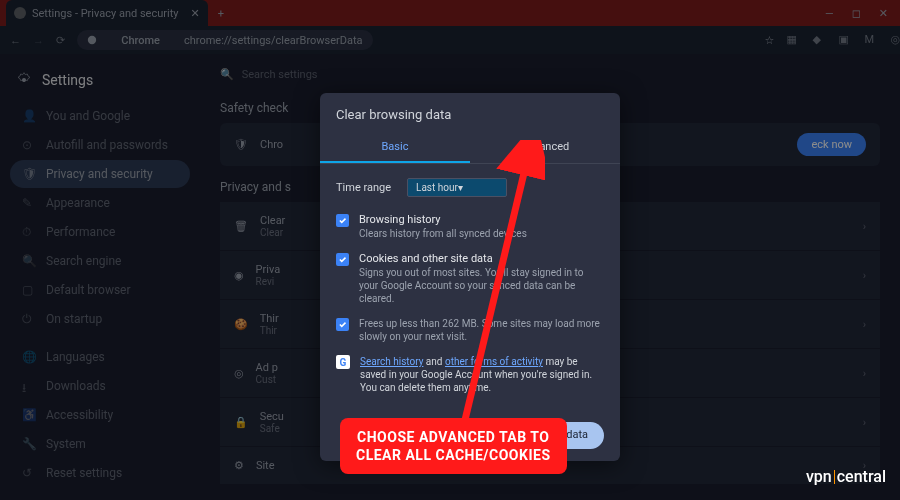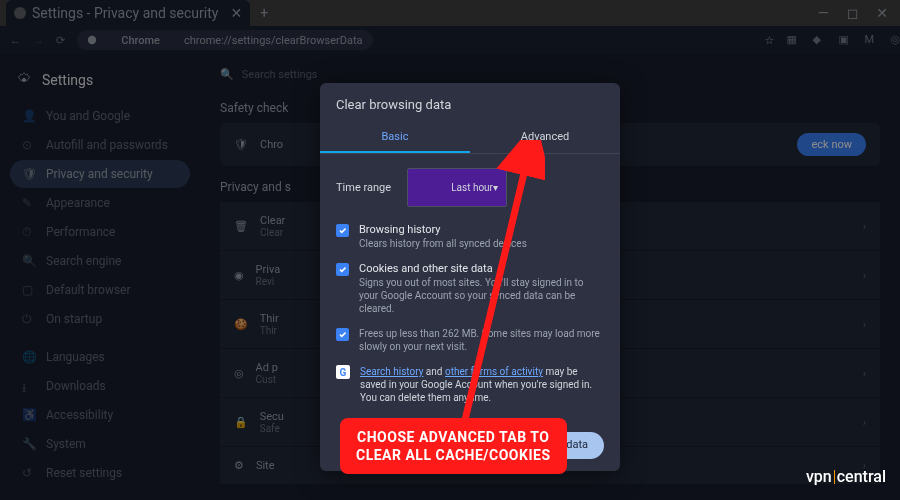--- a/index.html
+++ b/index.html
@@ -1,17 +1,17 @@
 <!DOCTYPE html>
 <html><head>
 <meta charset="utf-8">
 <style>
 *{margin:0;padding:0;box-sizing:border-box;font-family:-apple-system,BlinkMacSystemFont,"Segoe UI",Roboto,sans-serif}
 body{width:900px;height:500px;background:#000;overflow:hidden;position:relative}
-.titlebar{height:26px;background:#404040;display:flex;align-items:center;color:#9ca3af;font-size:14px}
+.titlebar{height:26px;background:#7f1d1d;display:flex;align-items:center;color:#9ca3af;font-size:11px}
 .tab{background:#1a2332;height:26px;display:flex;align-items:center;padding:0 8px;border-radius:6px 6px 0 0;margin-left:6px;gap:6px}
 .tab-icon{width:12px;height:12px;border-radius:50%;background:#5f6368}
 .win-btns{margin-left:auto;display:flex;gap:18px;padding-right:12px}
 .addrbar{height:28px;background:#1a2332;display:flex;align-items:center;gap:12px;padding:0 10px;color:#9ca3af;font-size:11px}
 .nav-ico{opacity:.7}
 .url-box{display:flex;align-items:center;gap:24px;background:#2a3142;border-radius:12px;padding:2px 10px;height:20px;flex:0 0 auto}
 .ext-icons{margin-left:auto;display:flex;gap:12px;align-items:center}
 .ext-ico{width:14px;height:14px;opacity:.7}
 .content{display:flex;height:446px;background:#1a1e2e}
 .sidebar{width:200px;padding:12px 6px;color:#9ca3af;font-size:12px}
@@ -23,28 +23,28 @@
 .sb-ico{width:14px;height:14px;flex-shrink:0;opacity:.7}
 .main{flex:1;position:relative;padding:10px 20px;color:#9ca3af;font-size:11px}
 .search-row{display:flex;align-items:center;gap:8px;padding:4px 0 14px}
 .section-label{font-size:12px;margin:6px 0 8px}
 .card{background:#22283a;border-radius:6px;padding:10px 14px;display:flex;align-items:center;gap:12px;margin-bottom:14px}
 .check-btn{margin-left:auto;background:#3b82f6;color:#fff;padding:5px 14px;border-radius:14px;font-size:11px}
 .row{background:#22283a;padding:12px 14px;display:flex;align-items:center;gap:12px;border-bottom:1px solid #1a1e2e}
 .row:first-of-type{border-radius:6px 6px 0 0}
 .chev{margin-left:auto;opacity:.5}
 .overlay{position:absolute;inset:0;background:rgba(0,0,0,.45)}
-.dialog{position:absolute;left:320px;top:83px;width:300px;background:#2d3142;border-radius:6px;box-shadow:0 4px 24px rgba(0,0,0,.5);color:#d1d5db;font-size:11px;z-index:10}
+.dialog{position:absolute;left:320px;top:93px;width:300px;background:#2d3142;border-radius:6px;box-shadow:0 4px 24px rgba(0,0,0,.5);color:#d1d5db;font-size:11px;z-index:10}
 .dlg-title{padding:14px 16px 10px;font-size:13px}
 .dlg-tabs{display:flex;border-bottom:1px solid #3f4454}
 .dlg-tab{flex:1;text-align:center;padding:8px 0;font-size:11px;cursor:pointer}
 .dlg-tab.active{color:#6ea8ff;border-bottom:2px solid #0ea5e9}
 .dlg-body{padding:10px 16px}
 .tr-row{display:flex;align-items:center;gap:16px;padding:4px 0 10px}
-.tr-select{background:#4c1d95;border:1px solid #4b5063;color:#d1d5db;padding:13px 8px;border-radius:2px;font-size:10px;width:100px;display:flex;justify-content:flex-end;align-items:center}
+.tr-select{background:#0c4a6e;border:1px solid #4b5063;color:#d1d5db;padding:3px 8px;border-radius:2px;font-size:10px;width:100px;display:flex;justify-content:flex-start;align-items:center}
 .opt{display:flex;gap:10px;padding:6px 0}
 .cb{width:13px;height:13px;background:#3b82f6;border-radius:2px;flex-shrink:0;margin-top:1px;display:flex;align-items:center;justify-content:center}
 .cb svg{width:9px;height:9px}
 .opt-txt .t{color:#e5e7eb;font-size:11px;margin-bottom:1px}
 .opt-txt .d{color:#9ca3af;font-size:10px;line-height:1.3}
 .g-row{display:flex;gap:10px;padding:6px 0}
 .g-ico{width:14px;height:14px;background:#fff;color:#4285f4;border-radius:2px;font-weight:bold;font-size:10px;display:flex;align-items:center;justify-content:center;flex-shrink:0}
 .link{color:#6ea8ff;text-decoration:underline}
 .dlg-foot{display:flex;justify-content:flex-end;gap:8px;padding:12px 16px}
 .btn{padding:6px 16px;border-radius:14px;font-size:11px;cursor:pointer}

